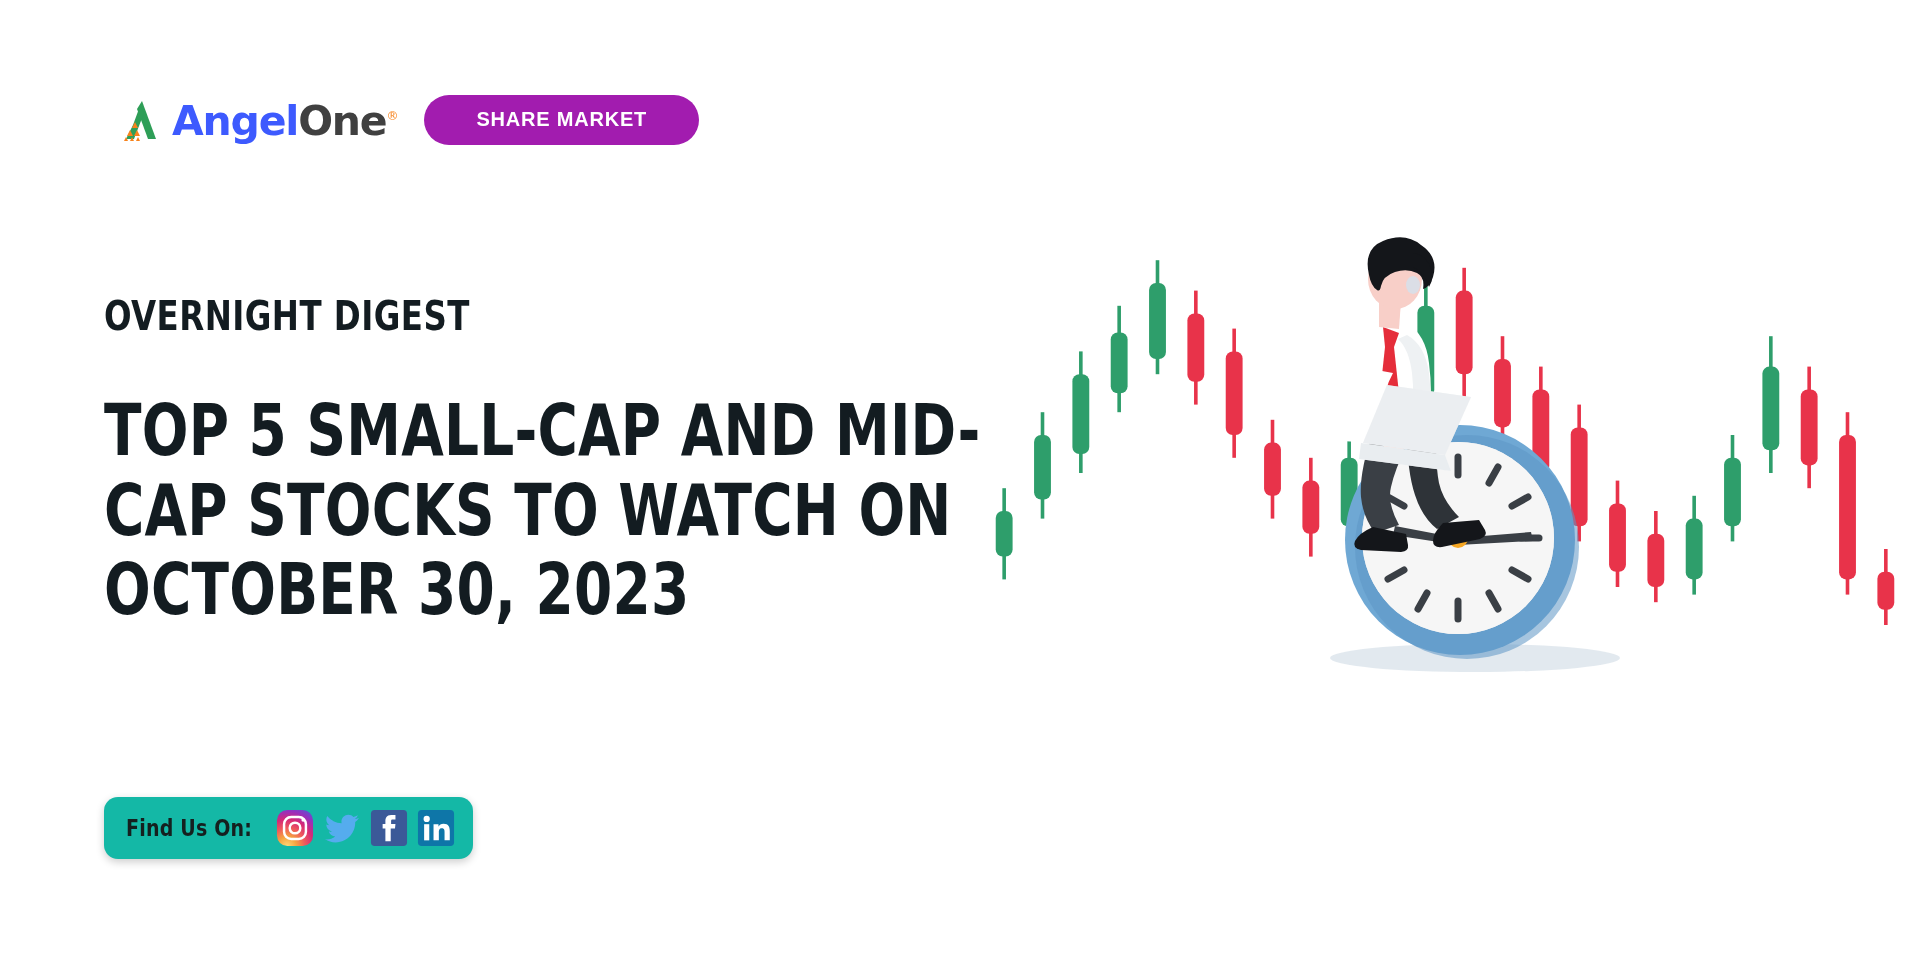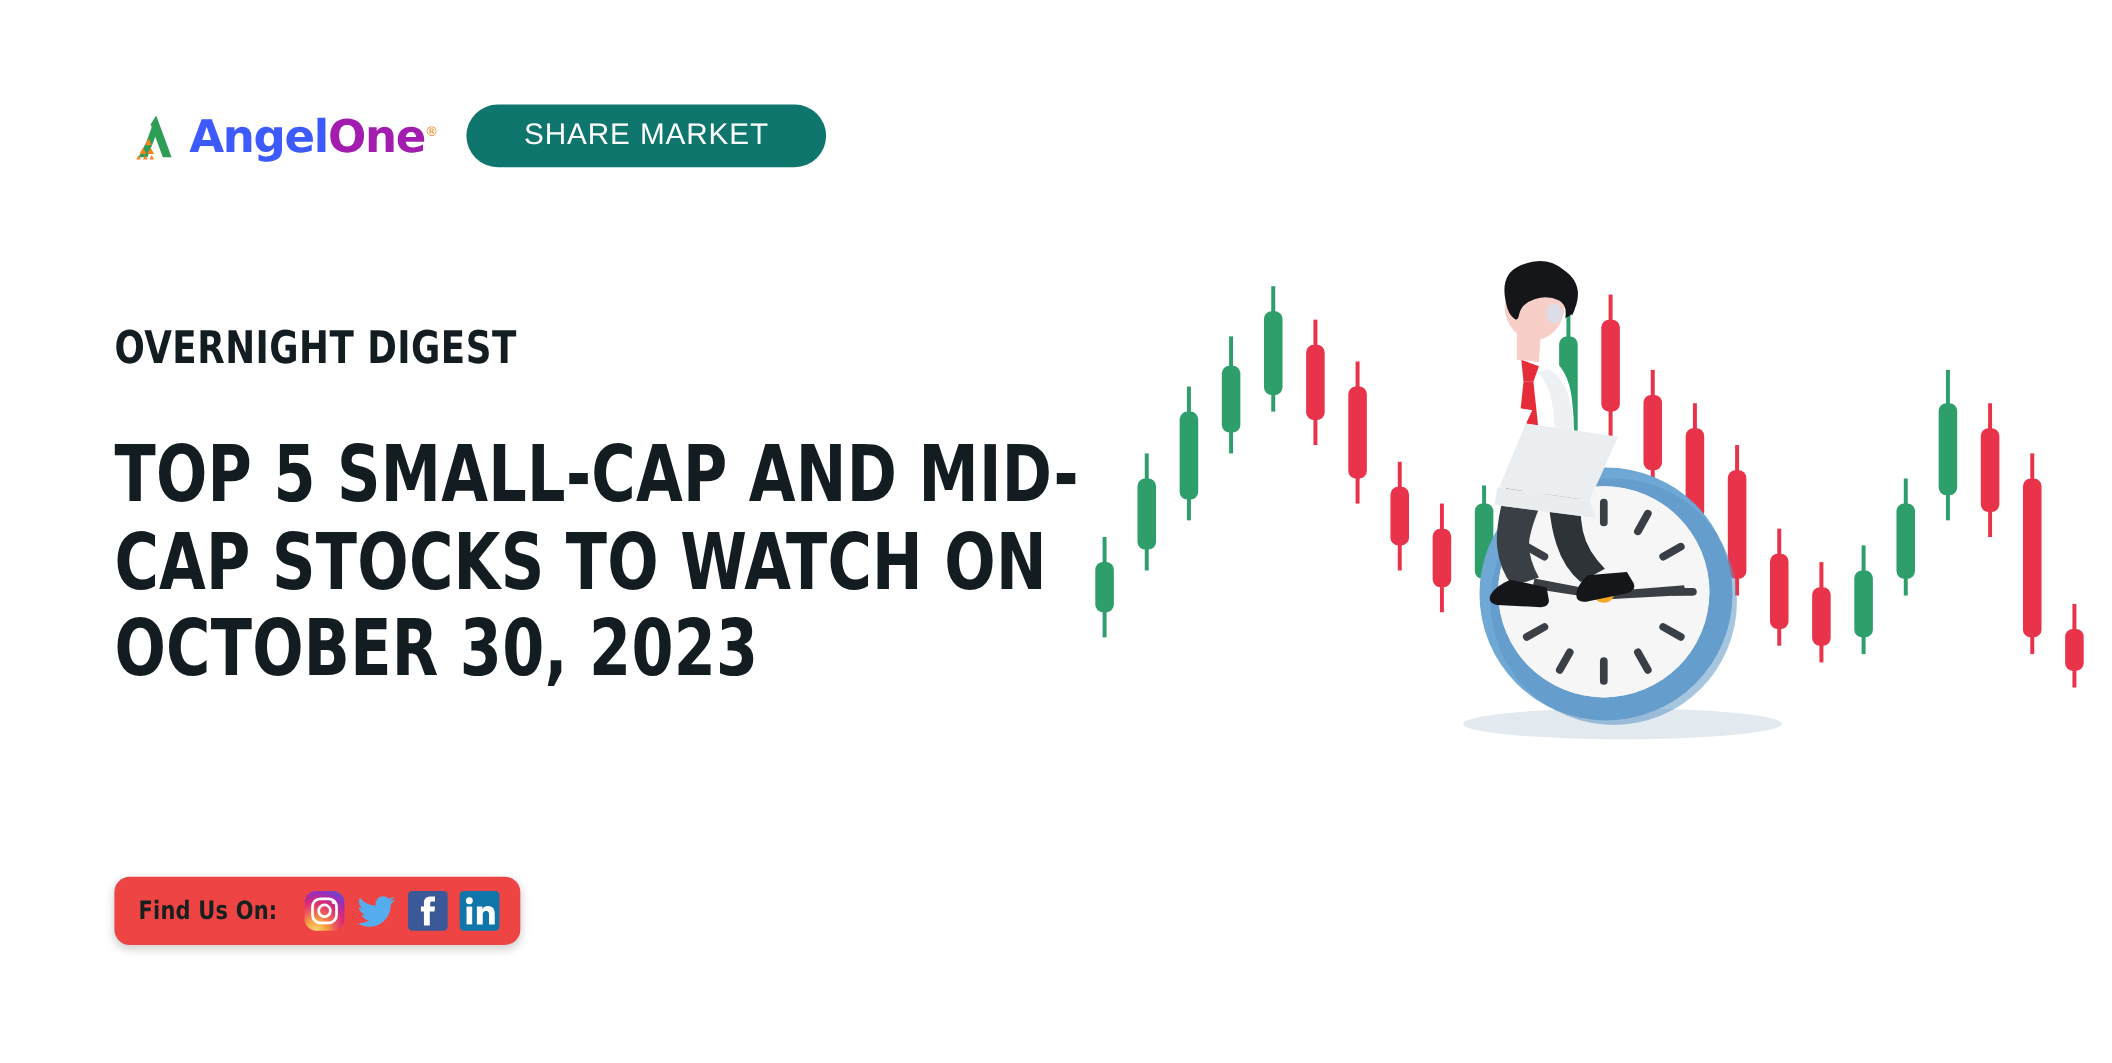--- a/index.html
+++ b/index.html
@@ -43,37 +43,37 @@
     font-family: "DejaVu Sans", sans-serif;
     font-size: 41px;
     font-weight: bold;
     letter-spacing: -1.2px;
     line-height: 1;
     white-space: nowrap;
     position: relative;
     top: 1px;
   }
   .logo-angel { color: #3d5afe; }
-  .logo-one   { color: #a21caf; }
+  .logo-one   { color: #404040; }
   .logo-reg {
     font-size: 12px;
     vertical-align: super;
     color: #f7821b;
     font-weight: normal;
     letter-spacing: 0;
   }
 
   .badge {
-    background: #0f766e;
+    background: #a21caf;
     color: #ffffff;
     border-radius: 999px;
     padding: 14px 52px 16px 52px;
     font-family: "Liberation Sans", sans-serif;
-    font-size: 27px;
-    font-weight: normal;
+    font-size: 20px;
+    font-weight: bold;
     letter-spacing: 0.8px;
     line-height: 1;
     white-space: nowrap;
     border: none;
     cursor: pointer;
   }
 
   
   .text-block {
     position: absolute;
@@ -105,21 +105,21 @@
     transform: scaleX(0.86);
     transform-origin: left top;
     width: 1020px;
   }
 
   
   .find-us {
     position: absolute;
     left: 104px;
     top: 797px;
-    background: #ef4444;
+    background: #14b8a6;
     border-radius: 14px;
     box-shadow: 0 3px 9px rgba(0,0,0,0.20);
     padding: 12px 18px 12px 22px;
     display: flex;
     align-items: center;
     gap: 13px;
   }
 
   .find-us-label {
     font-family: "DejaVu Sans Condensed", "Liberation Sans Narrow", "Liberation Sans", sans-serif;

